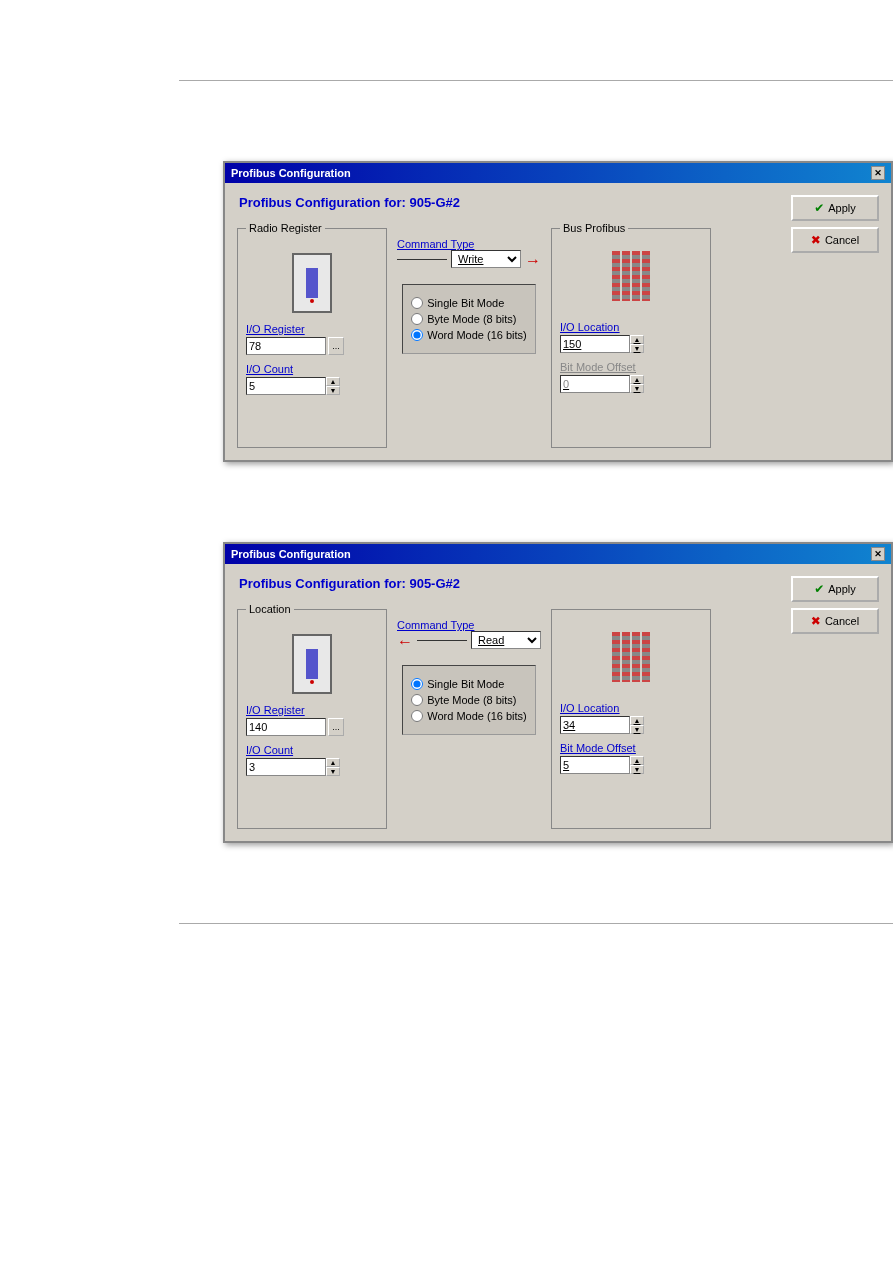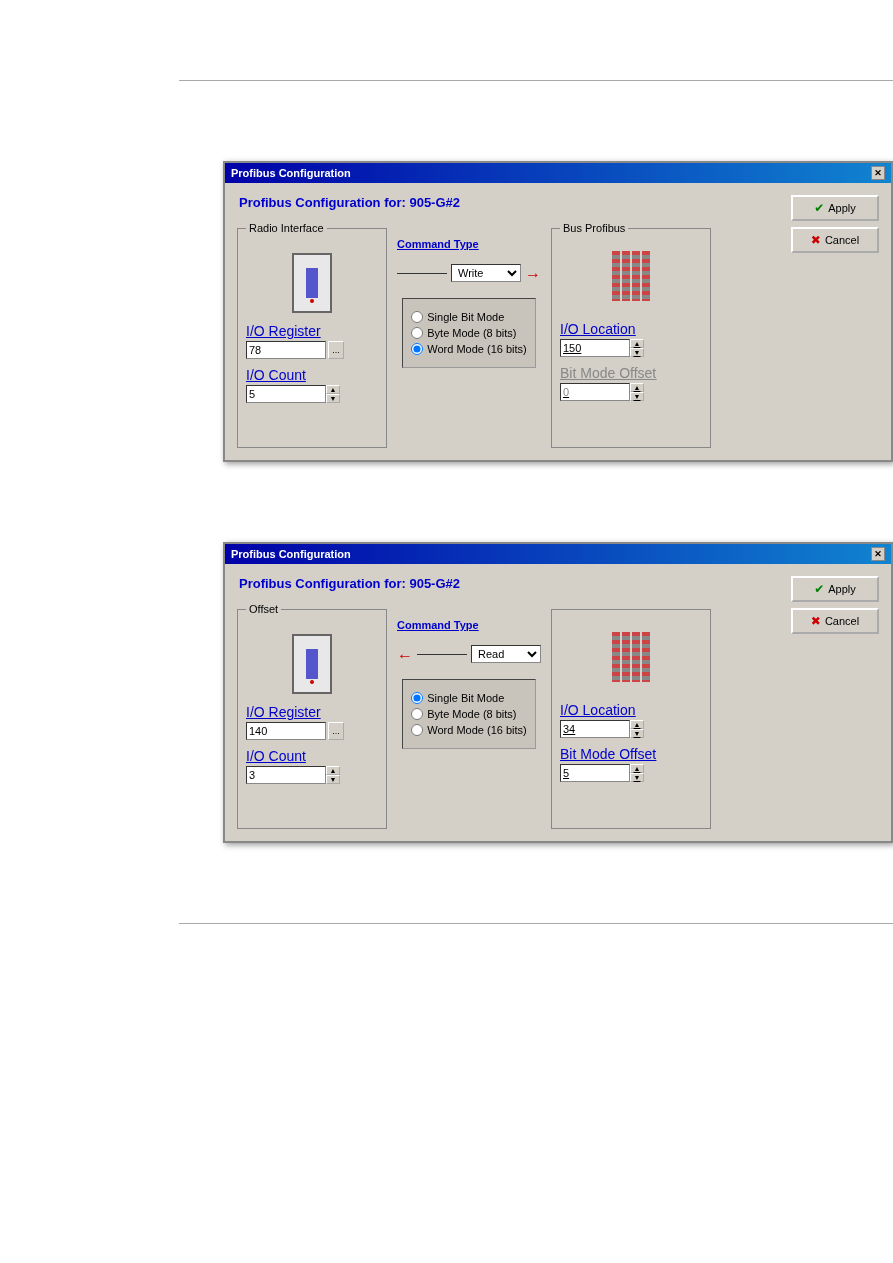--- a/index.html
+++ b/index.html
@@ -199,21 +199,21 @@
         #cc4444 0px,
         #cc4444 4px,
         #888888 4px,
         #888888 8px
       );
     }
 
     
     .field-label {
       color: #0000cc;
-      font-size: 14px;
+      font-size: 11px;
       text-decoration: underline;
       margin-top: 8px;
       margin-bottom: 2px;
     }
 
     .field-row {
       display: flex;
       align-items: center;
       gap: 2px;
     }
@@ -278,39 +278,39 @@
       align-items: center;
       justify-content: flex-start;
       padding-top: 10px;
       min-width: 130px;
     }
 
     .cmd-type-label {
       color: #0000cc;
       font-size: 11px;
       text-decoration: underline;
-      margin-bottom: 14px;
+      margin-bottom: 0;
       align-self: flex-start;
-      font-weight: bold;
     }
 
     .cmd-row {
       display: flex;
       align-items: center;
       gap: 4px;
       margin-bottom: 10px;
     }
 
     .select-box {
       border: 1px inset #888;
       background: white;
       height: 18px;
       font-size: 11px;
       padding: 0 2px;
       width: 70px;
+      text-decoration: underline;
     }
 
     .arrow-right::after {
       content: '→';
       color: #cc0000;
       font-size: 16px;
     }
 
     .arrow-left::after {
       content: '←';
@@ -390,21 +390,21 @@
 
       <div class="dialog-main">
 
         <div class="dialog-subtitle">
           <span>Profibus Configuration for:</span><span> 905-G#2</span>
         </div>
 
         <div class="content-area">
 
           <div class="group-box radio-interface-box">
-            <span class="group-box-label">Radio Interface</span>
+            <span class="group-box-label">Radio Register</span>
 
             <div class="device-icon">
               <div class="device-icon-inner"></div>
               <div class="device-icon-dot"></div>
             </div>
 
             <div class="field-label">I/O Register</div>
             <div class="field-row">
               <input type="text" class="text-input" value="78" style="">
               <button class="ellipsis-btn">...</button>
@@ -506,21 +506,21 @@
 
       <div class="dialog-main">
 
         <div class="dialog-subtitle">
           <span>Profibus Configuration for:</span><span> 905-G#2</span>
         </div>
 
         <div class="content-area">
 
           <div class="group-box gateway-box">
-            <span class="group-box-label">Offset</span>
+            <span class="group-box-label">Location</span>
 
             <div class="device-icon">
               <div class="device-icon-inner"></div>
               <div class="device-icon-dot"></div>
             </div>
 
             <div class="field-label">I/O Register</div>
             <div class="field-row">
               <input type="text" class="text-input" value="140" style="">
               <button class="ellipsis-btn">...</button>

